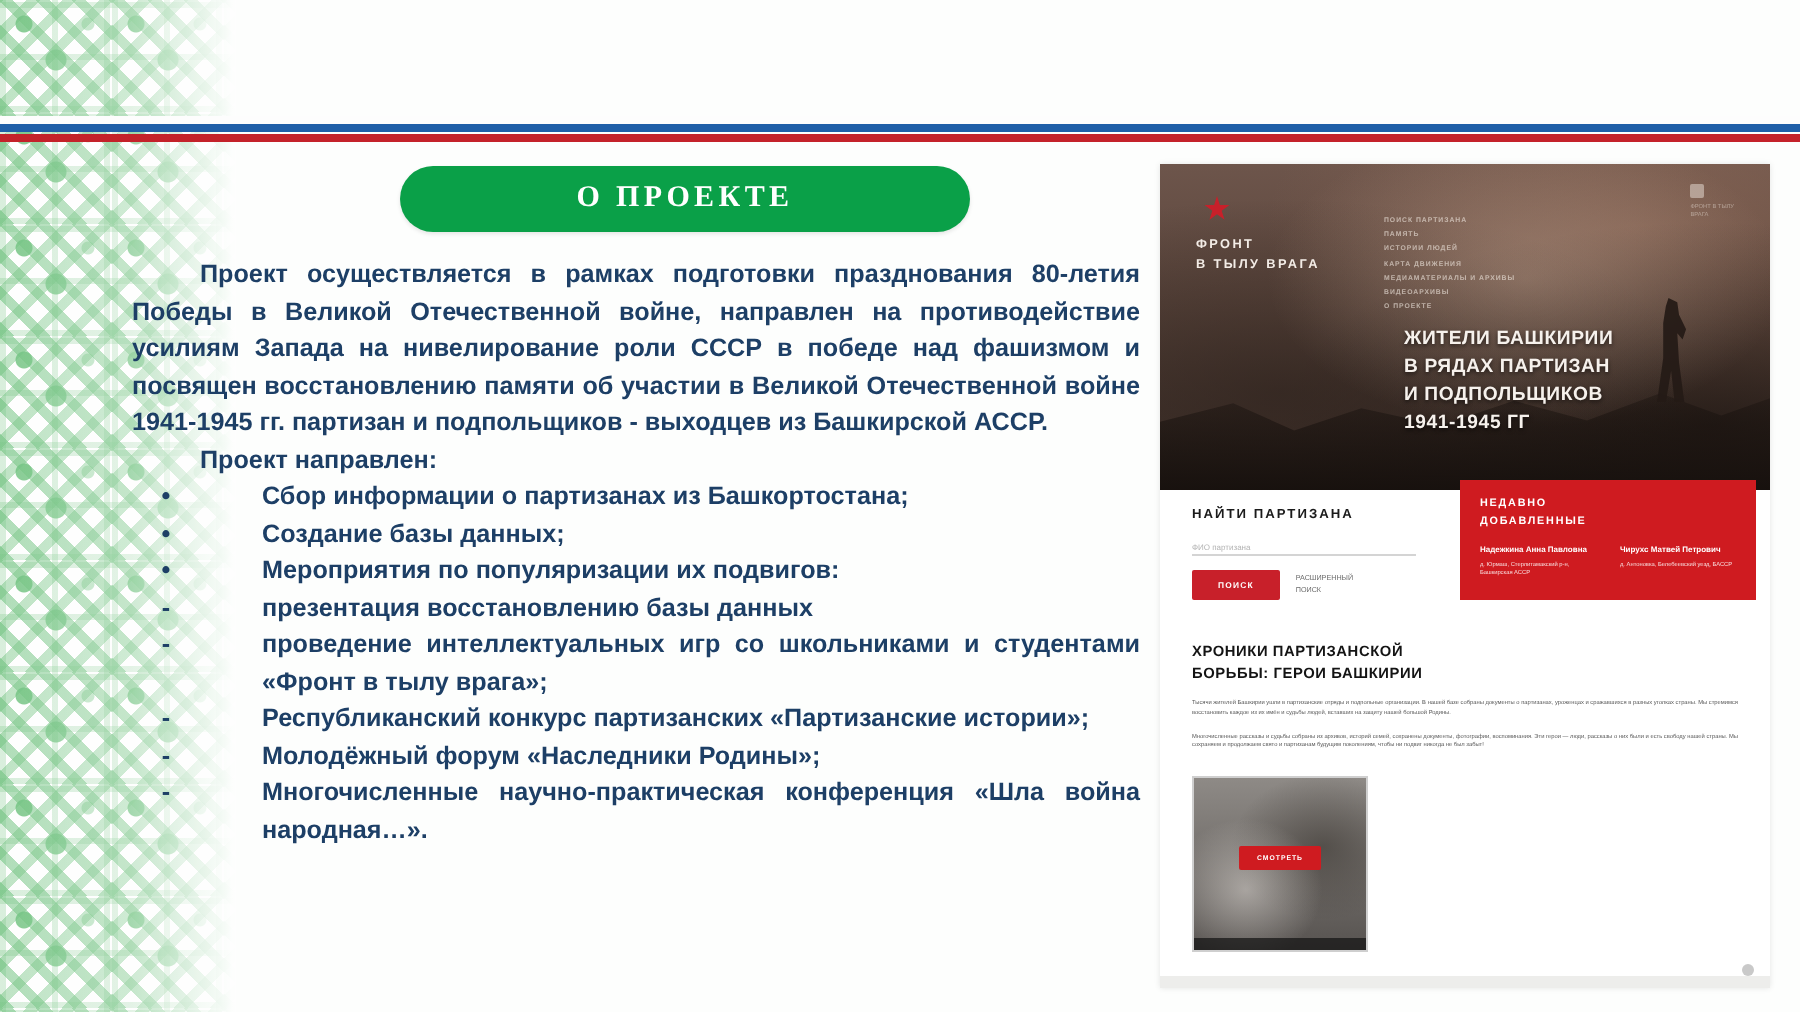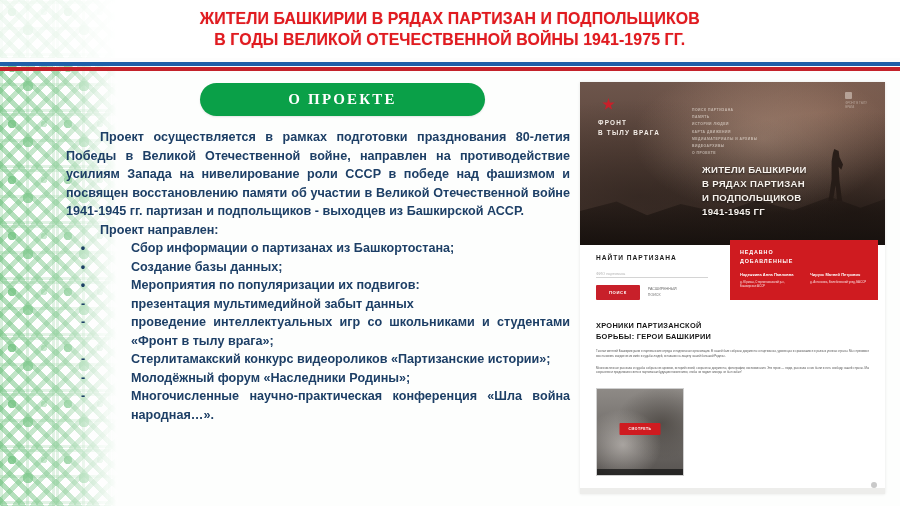--- a/index.html
+++ b/index.html
@@ -212,24 +212,20 @@
   .news-text{font-size:2.9px;color:#5e5e5e;line-height:1.6;margin-top:5px;}
   .scroll-dot{position:absolute;right:8px;bottom:6px;width:6px;height:6px;border-radius:50%;background:#c9c9c9;}
 </style>
 </head>
 <body>
 
 <div class="slide">
 
   <div class="ornament left"></div>
 
-  <div class="header">
-    <div class="header-title">ЖИТЕЛИ БАШКИРИИ В РЯДАХ ПАРТИЗАН И ПОДПОЛЬЩИКОВ
-В ГОДЫ ВЕЛИКОЙ ОТЕЧЕСТВЕННОЙ ВОЙНЫ 1941-1975 ГГ.</div>
-  </div>
   <div class="tricolor">
     <div class="tri-white"></div>
     <div class="tri-blue"></div>
     <div class="tri-red"></div>
   </div>
 
   <div class="pill">
     <span class="pill-label">О ПРОЕКТЕ</span>
   </div>
 
@@ -244,29 +240,29 @@
         <div class="bullet-row just">
           <div class="mark">•</div>
           <div class="txt">Создание базы данных;</div>
         </div>
         <div class="bullet-row just">
           <div class="mark">•</div>
           <div class="txt">Мероприятия по популяризации их подвигов:</div>
         </div>
         <div class="bullet-row just">
           <div class="mark">-</div>
-          <div class="txt">презентация мультимедийной забыт данных</div>
+          <div class="txt">презентация восстановлению базы данных</div>
         </div>
         <div class="bullet-row just">
           <div class="mark">-</div>
           <div class="txt">проведение интеллектуальных игр со школьниками и студентами «Фронт в тылу врага»;</div>
         </div>
         <div class="bullet-row just">
           <div class="mark">-</div>
-          <div class="txt">Стерлитамакский конкурс видеороликов «Партизанские истории»;</div>
+          <div class="txt">Республиканский конкурс партизанских «Партизанские истории»;</div>
         </div>
         <div class="bullet-row just">
           <div class="mark">-</div>
           <div class="txt">Молодёжный форум «Наследники Родины»;</div>
         </div>
         <div class="bullet-row just">
           <div class="mark">-</div>
           <div class="txt">Многочисленные научно-практическая конференция «Шла война народная…».</div>
         </div>
       </div>

